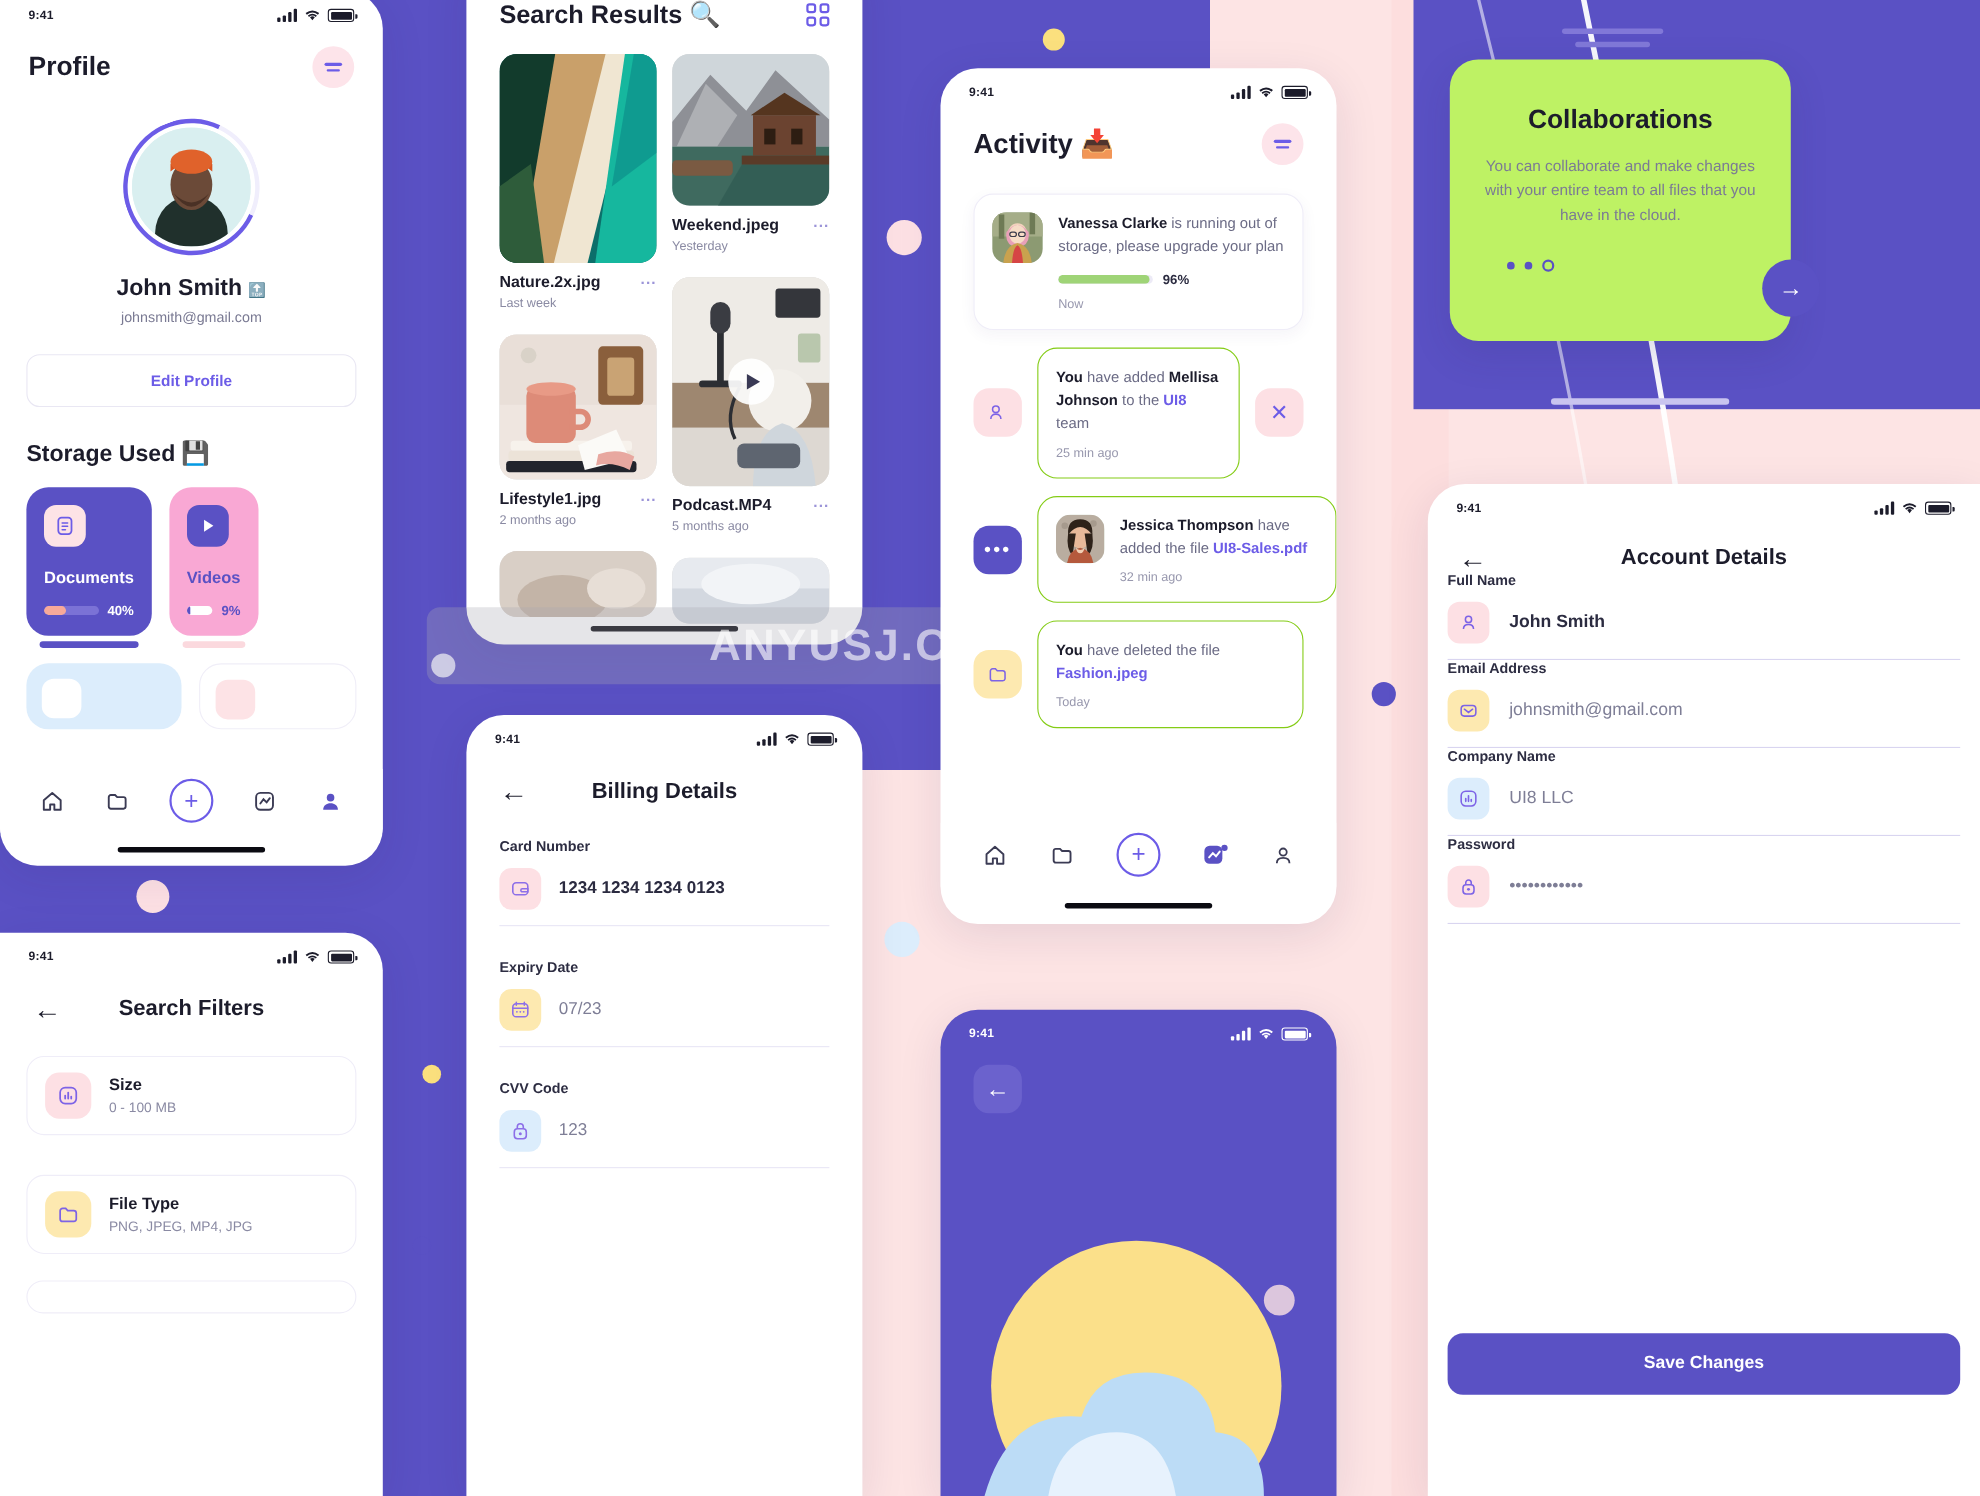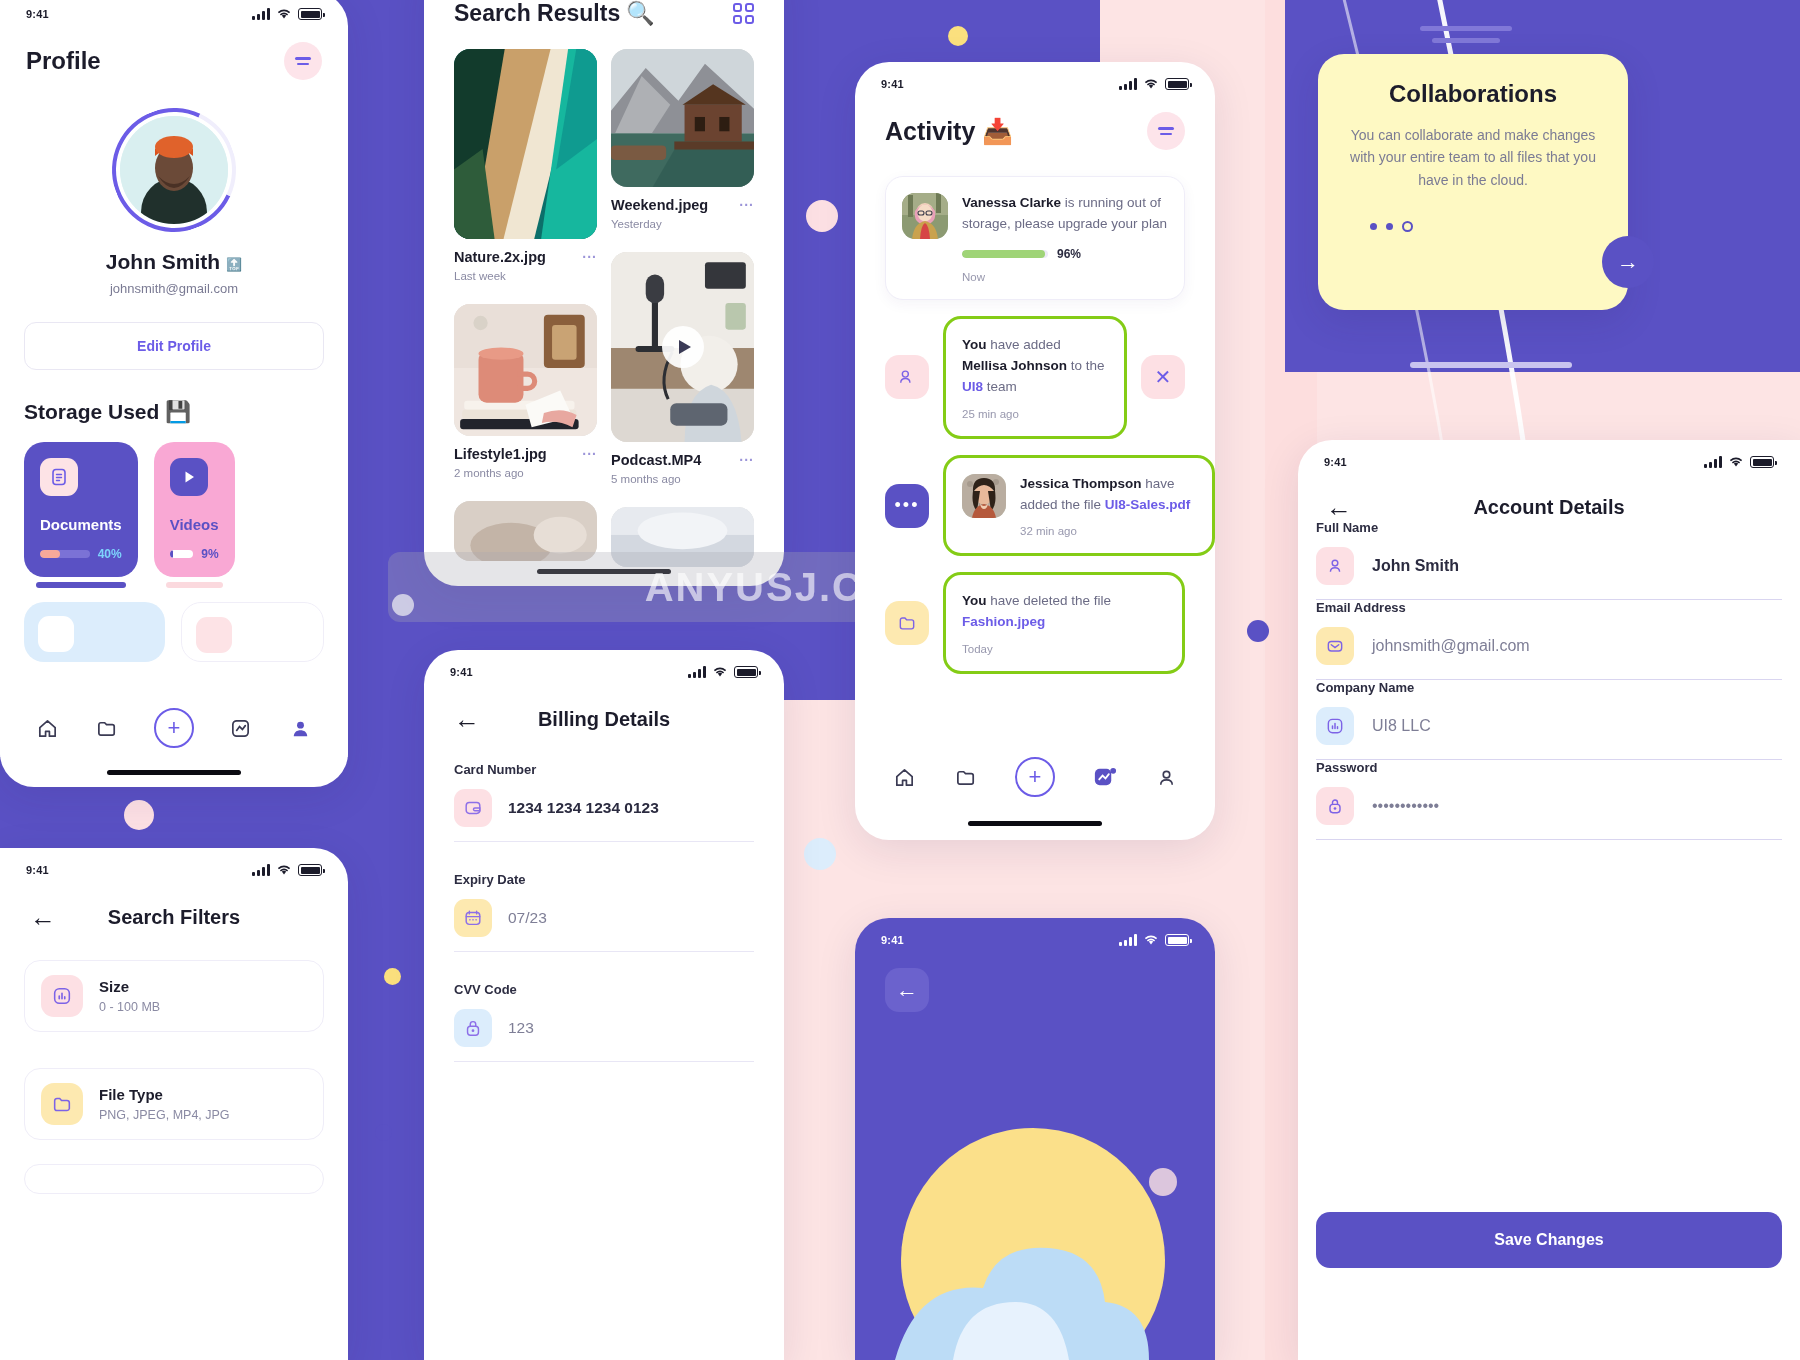--- a/index.html
+++ b/index.html
@@ -134,21 +134,21 @@
   .scard.dark .scard-label { color: #fff; }
   .scard.light .scard-label { color: #5a51c4; }
   .scard-row { display: flex; align-items: center; gap: 8px; margin-top: 14px; }
   .bar { flex: 1; height: 8px; border-radius: 5px; overflow: hidden; }
   .scard.dark .bar { background: #7b72d6; }
   .scard.light .bar { background: #ffffff; }
   .bar > i { display: block; height: 100%; border-radius: 5px; }
   .scard.dark .bar > i { background: #f7a99a; }
   .scard.light .bar > i { background: #5a51c4; }
   .pct { font-size: 12px; font-weight: bold; }
-  .scard.dark .pct { color: #7dd3fc; }
+  .scard.dark .pct { color: #ffffff; }
   .scard.light .pct { color: #5a51c4; }
   .shadow-bar { height: 6px; border-radius: 4px; margin: 5px 12px 0 12px; }
 
   .storage-grid2 { display: flex; gap: 16px; padding: 14px 24px 0 24px; }
   .scard2 { flex: 1; border-radius: 20px; height: 60px; padding: 14px; }
   .scard2.blue { background: #dcedfc; }
   .scard2.wht { background: #fff; border: 1px solid #f0eef8; }
   .scard2 .ic { width: 36px; height: 36px; border-radius: 11px; }
   .scard2.blue .ic { background: #ffffff; }
   .scard2.wht .ic { background: #fde3e6; }
@@ -237,27 +237,27 @@
   .act-prog .bar2 > i { display: block; height: 100%; background: #9fd477; border-radius: 5px; }
   .act-prog .pp { font-size: 12px; font-weight: bold; color: #2b2b40; }
 
   .act-row { display: flex; align-items: center; gap: 14px; margin-top: 16px; }
   .sq-btn { width: 44px; height: 44px; border-radius: 14px; display: flex; align-items: center; justify-content: center; flex: 0 0 44px; }
   .sq-btn.pink { background: #fde0e4; }
   .sq-btn.purple { background: #5a51c4; color: #fff; font-size: 18px; letter-spacing: 2px; }
   .sq-btn.lightpink { background: #fde0e4; color: #6c5ce7; font-size: 20px; }
   .sq-btn.yellow { background: #fde9b0; }
   .act-body {
-    flex: 1; border: 3px solid #84cc16; border-radius: 18px; padding: 16px; background: #fff;
+    flex: 1; border: 1px solid #84cc16; border-radius: 18px; padding: 16px; background: #fff;
   }
 
   
   #collab-card {
     position: absolute; left: 1318px; top: 54px; width: 310px; height: 256px;
-    background: #fef9c3; border-radius: 26px; padding: 26px 24px;
+    background: #bef264; border-radius: 26px; padding: 41px 24px;
     box-shadow: 0 12px 36px rgba(40,30,90,.12);
   }
   .collab-title { text-align: center; font-size: 24px; font-weight: bold; color: #1c1c2b; }
   .collab-body { text-align: center; font-size: 14px; line-height: 1.6; color: #7b7b94; margin-top: 16px; }
   .collab-foot { display: flex; align-items: center; justify-content: space-between; margin-top: 30px; }
   .dots-row { display: flex; align-items: center; gap: 9px; padding-left: 28px; }
   .dots-row i { width: 7px; height: 7px; border-radius: 50%; background: #5a51c4; display: block; }
   .dots-row i.ring { width: 11px; height: 11px; background: transparent; border: 2px solid #5a51c4; }
   .next-btn {
     width: 52px; height: 52px; border-radius: 50%; background: #5a51c4; color: #fff;

